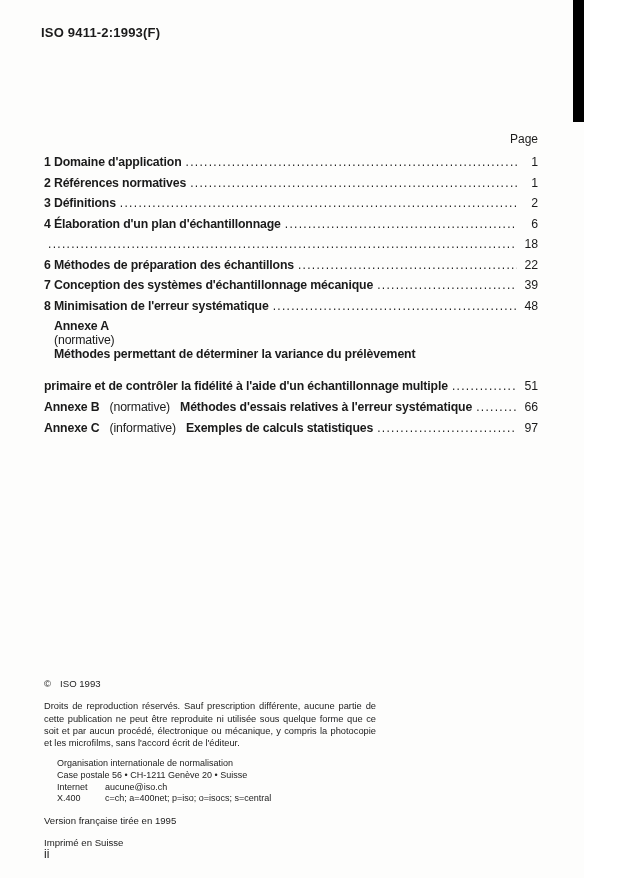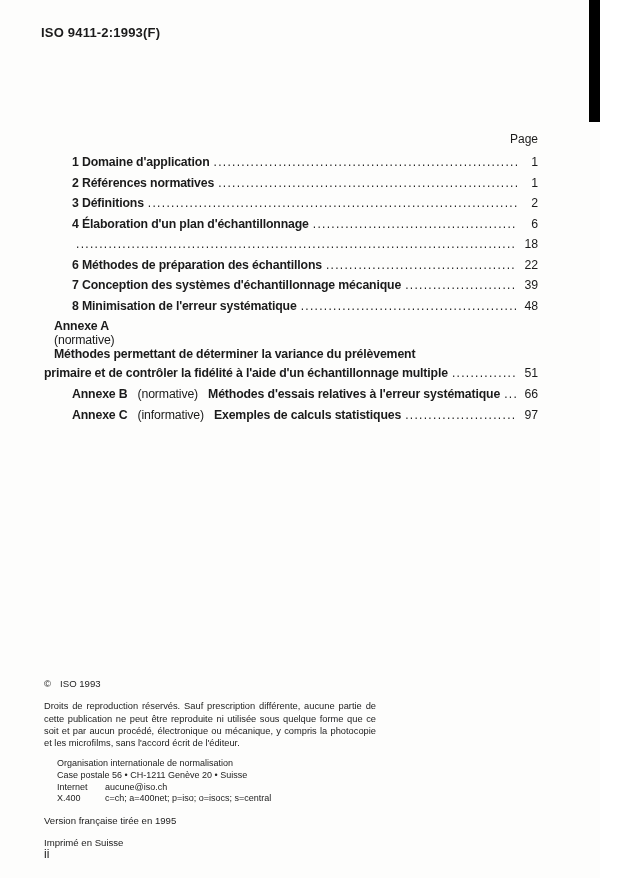--- a/index.html
+++ b/index.html
@@ -9,21 +9,20 @@
   }
   .page {
     position: relative;
     width: 584px;
     height: 878px;
     background: #fefefdf2;
     background-color: #fdfdfc;
     font-family: "Liberation Sans", sans-serif;
     color: #1b1b1b;
     overflow: hidden;
-    padding-left: 16px;
   }
   .edge-bar {
     position: absolute;
     top: 0;
     right: 0;
     width: 11px;
     height: 122px;
     background: #000000;
   }
   .doc-ref {
@@ -52,21 +51,20 @@
     margin: 0 0 9px 0;
   }
   .toc-row {
     display: flex;
     align-items: baseline;
     font-size: 12.3px;
     line-height: 14px;
     font-weight: bold;
     margin-bottom: 6.5px;
     letter-spacing: -0.15px;
-    margin-left: 28px;
   }
   .toc-label { white-space: nowrap; }
   .toc-dots {
     flex: 1 1 auto;
     overflow: hidden;
     white-space: nowrap;
     font-weight: normal;
     margin: 0 3px 0 4px;
     min-width: 8px;
   }
@@ -94,21 +92,21 @@
     letter-spacing: -0.15px;
   }
   .annex-line1 {
     display: flex;
     align-items: baseline;
     flex-direction: column;
   }
   .annex-line2 {
     display: flex;
     align-items: baseline;
-    margin-top: 5px;
+    margin-top: 18px;
   }
   .footer {
     position: absolute;
     left: 44px;
     top: 678px;
     width: 380px;
     font-size: 9.3px;
     line-height: 1.3;
     color: #222222;
   }

